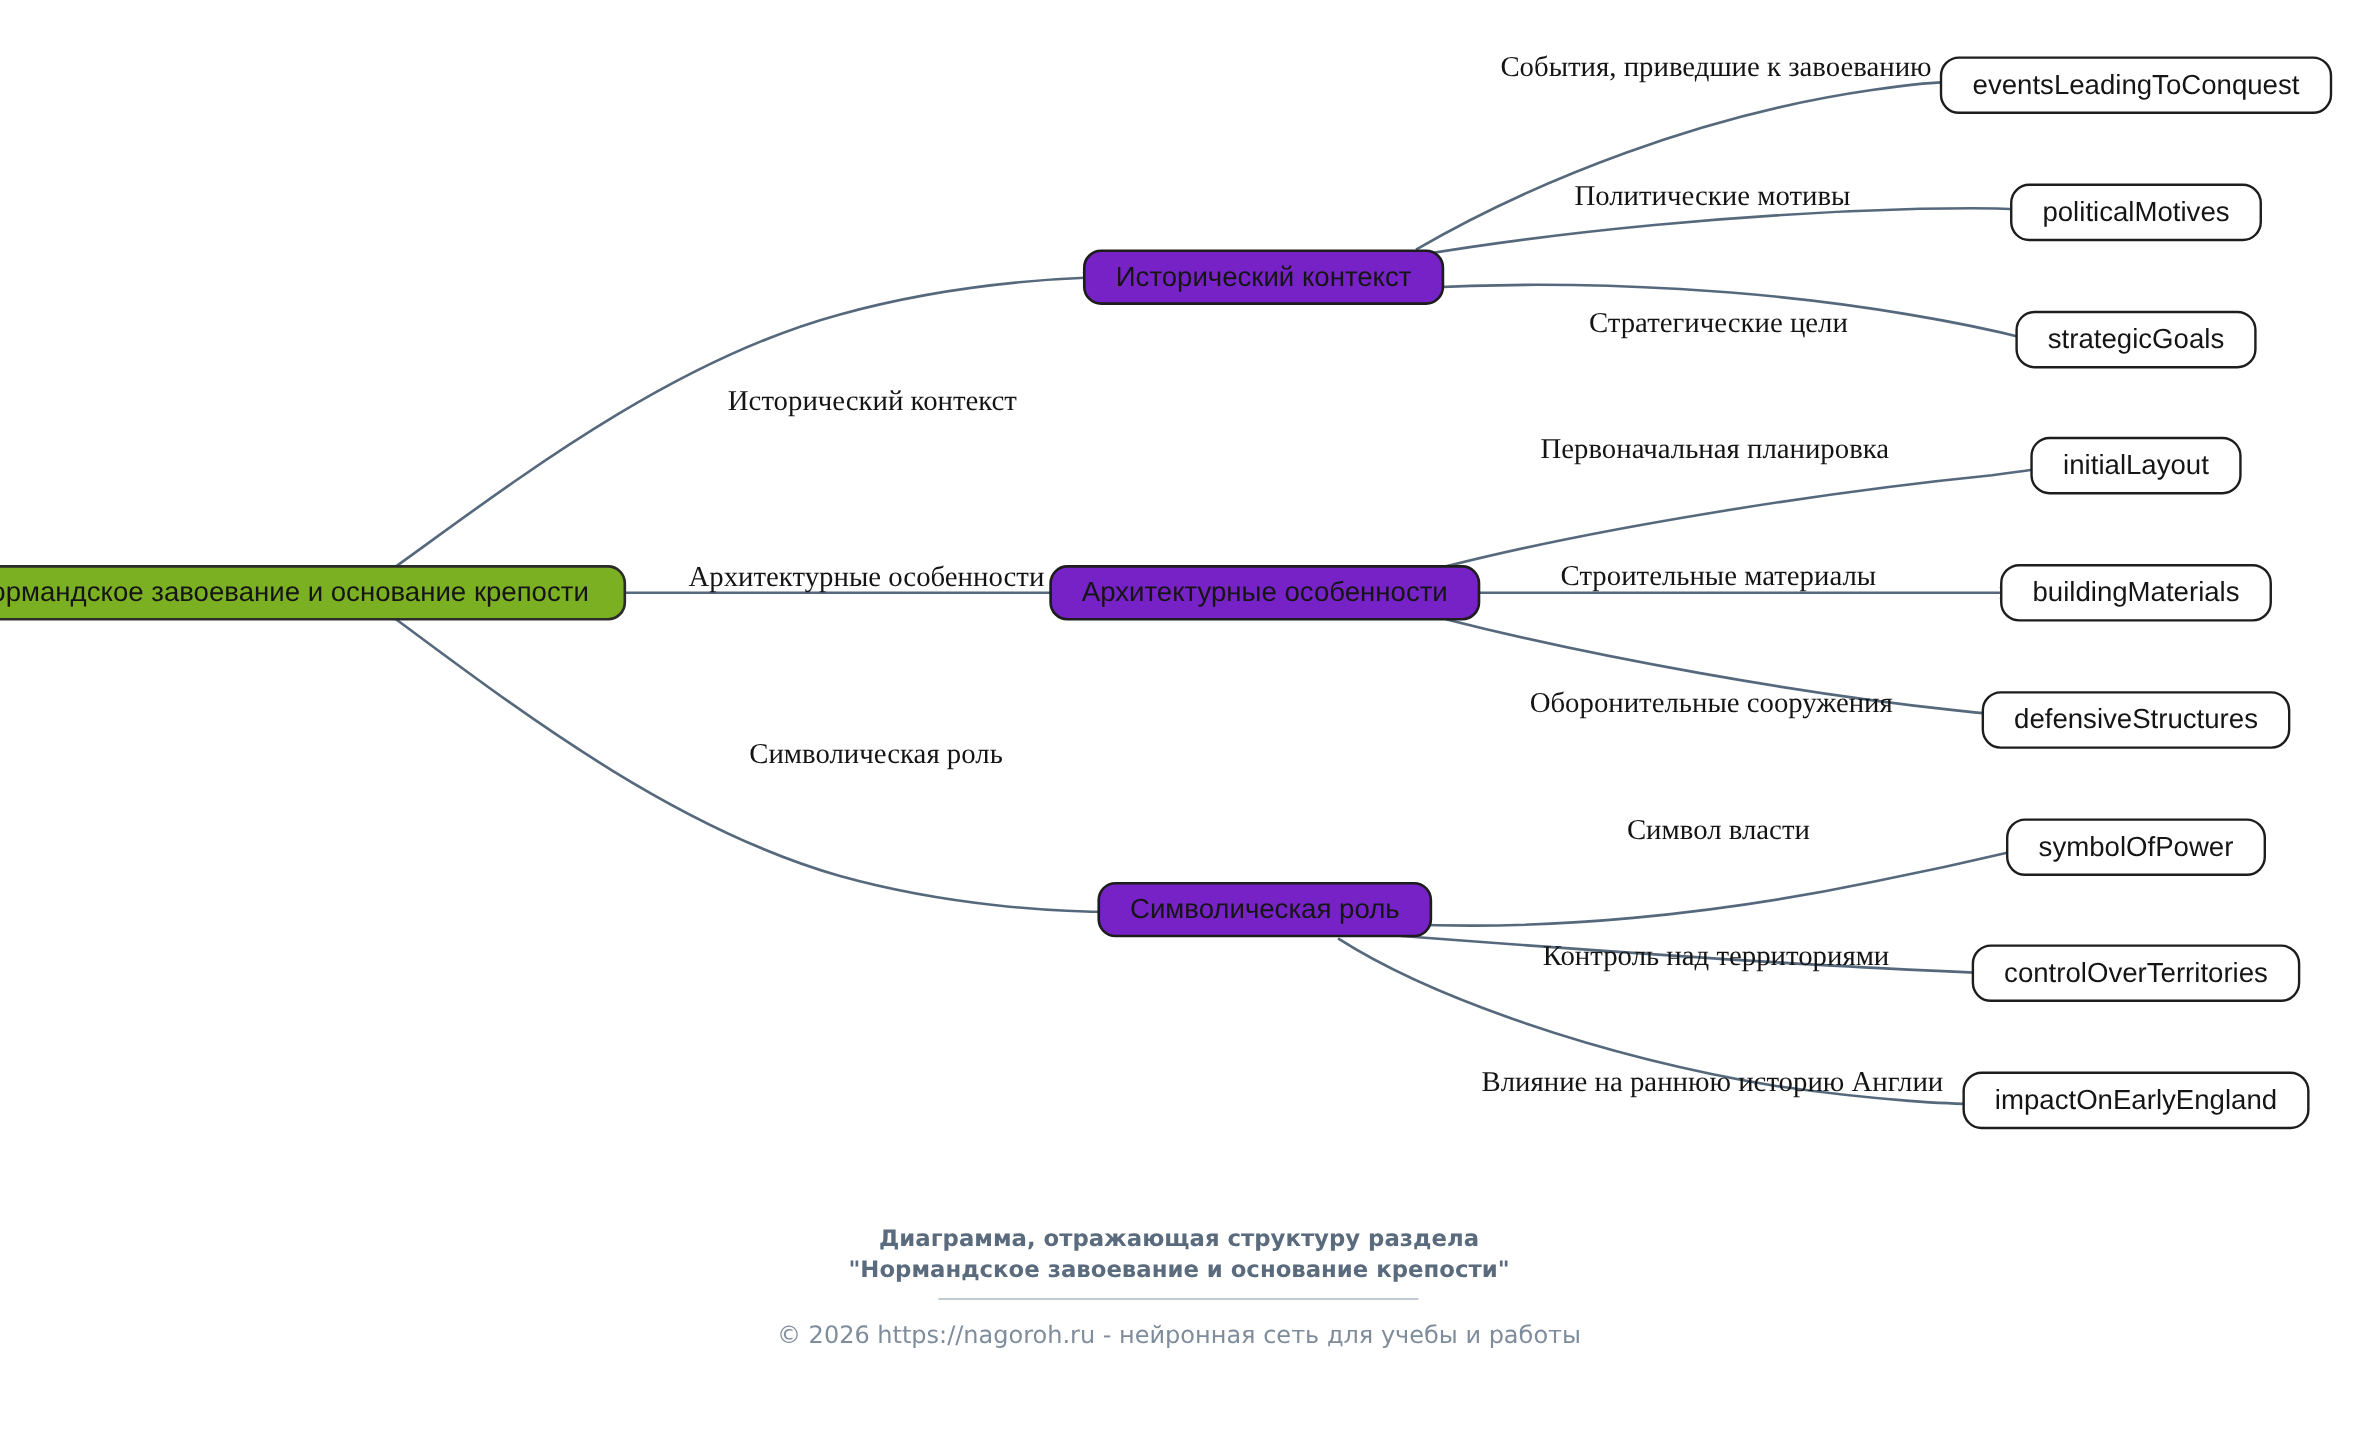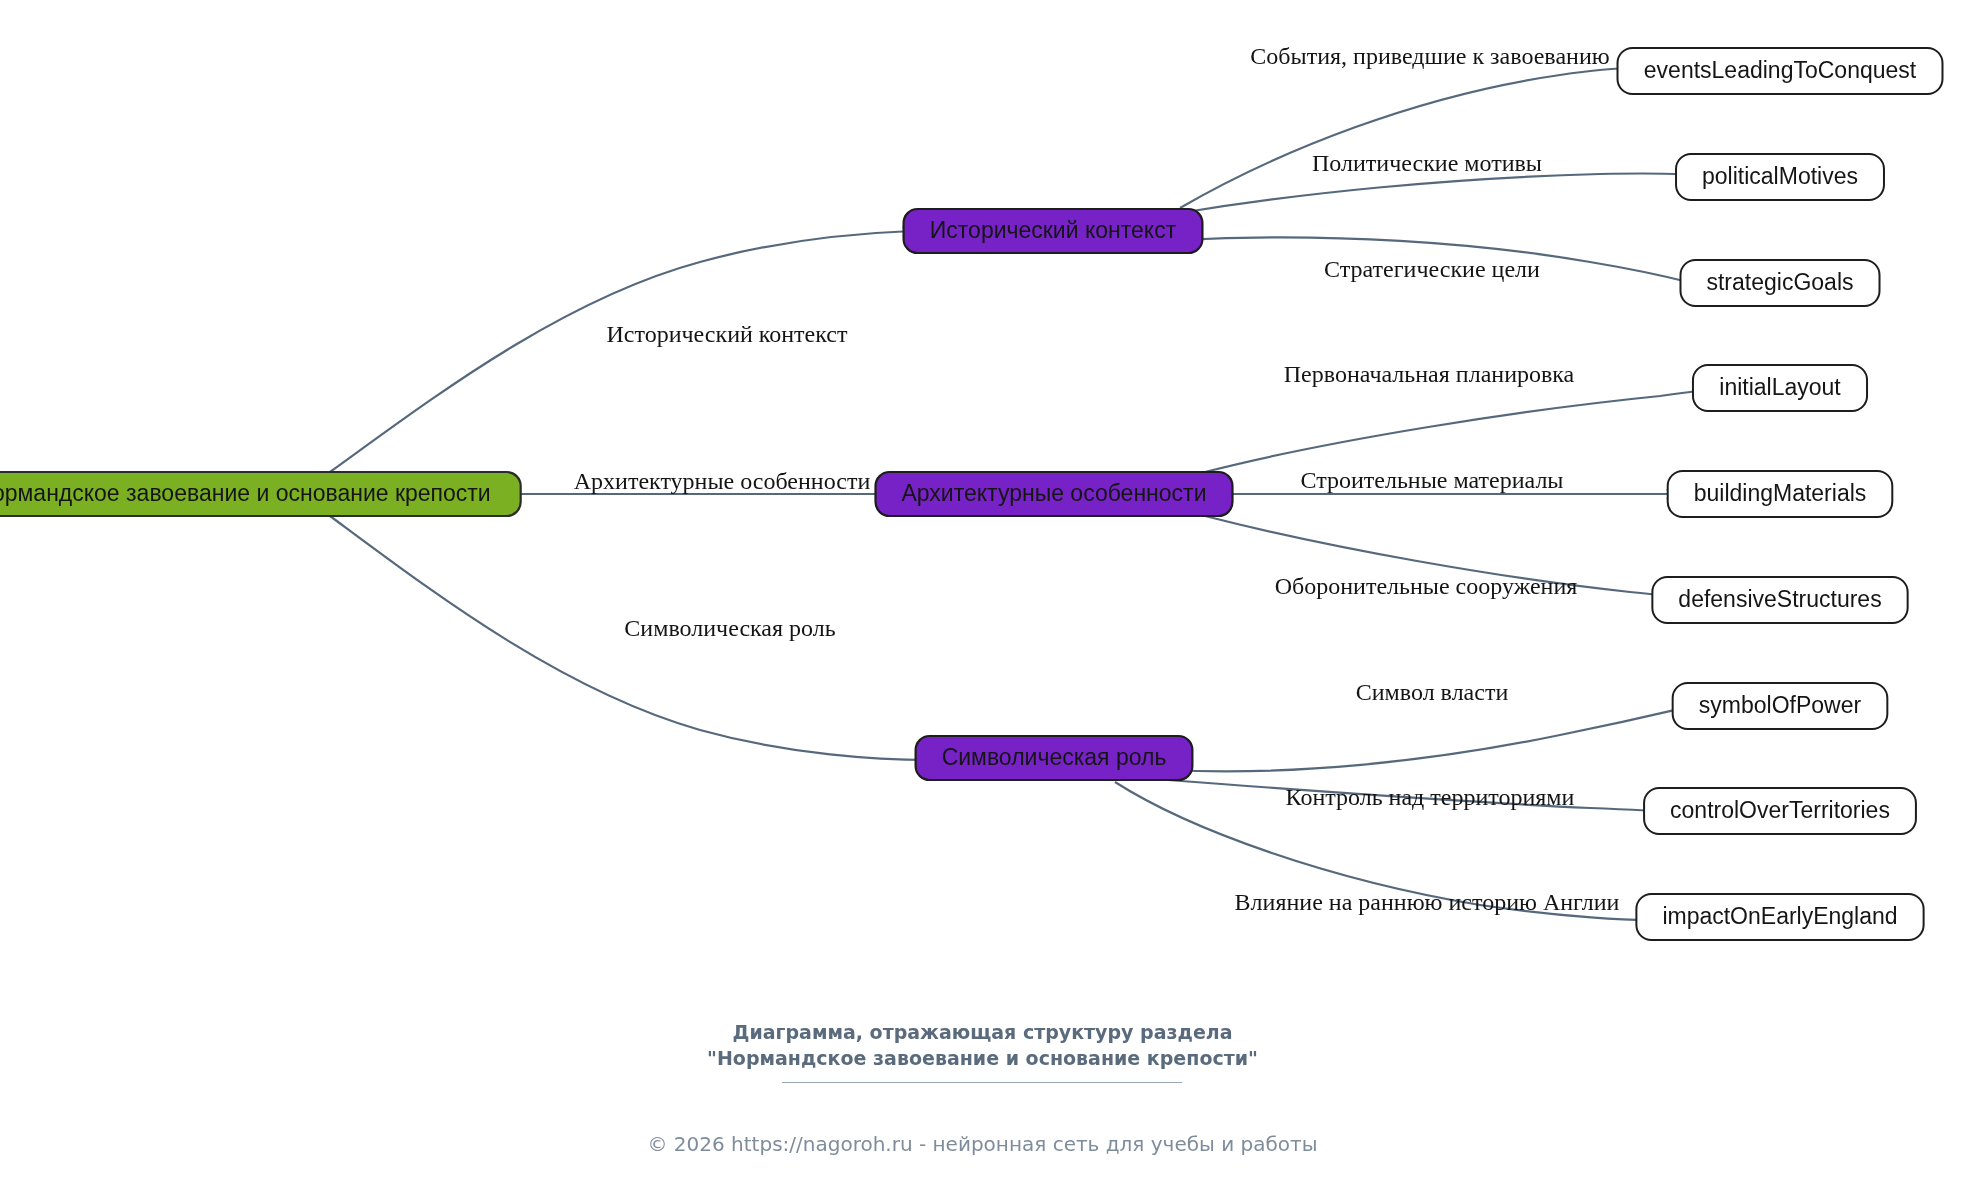--- a/index.html
+++ b/index.html
@@ -84,21 +84,20 @@
     transform: translateX(-50%);
     width: 400px;
     height: 1px;
     background: #9aa7b4;
   }
   #footer-credit {
     top: 1100px;
     font-family: "DejaVu Sans", sans-serif;
     font-size: 20px;
     color: #7f8c9b;
-    margin-top: 32px;
   }
 </style>
 </head>
 <body>
 
 <div id="page">
 
   <svg id="diagram" viewBox="0 0 1963 1195" xmlns="http://www.w3.org/2000/svg">
     <defs>
       <marker id="arrowhead" markerWidth="12" markerHeight="10" refX="10" refY="5" orient="auto" markerUnits="userSpaceOnUse">

